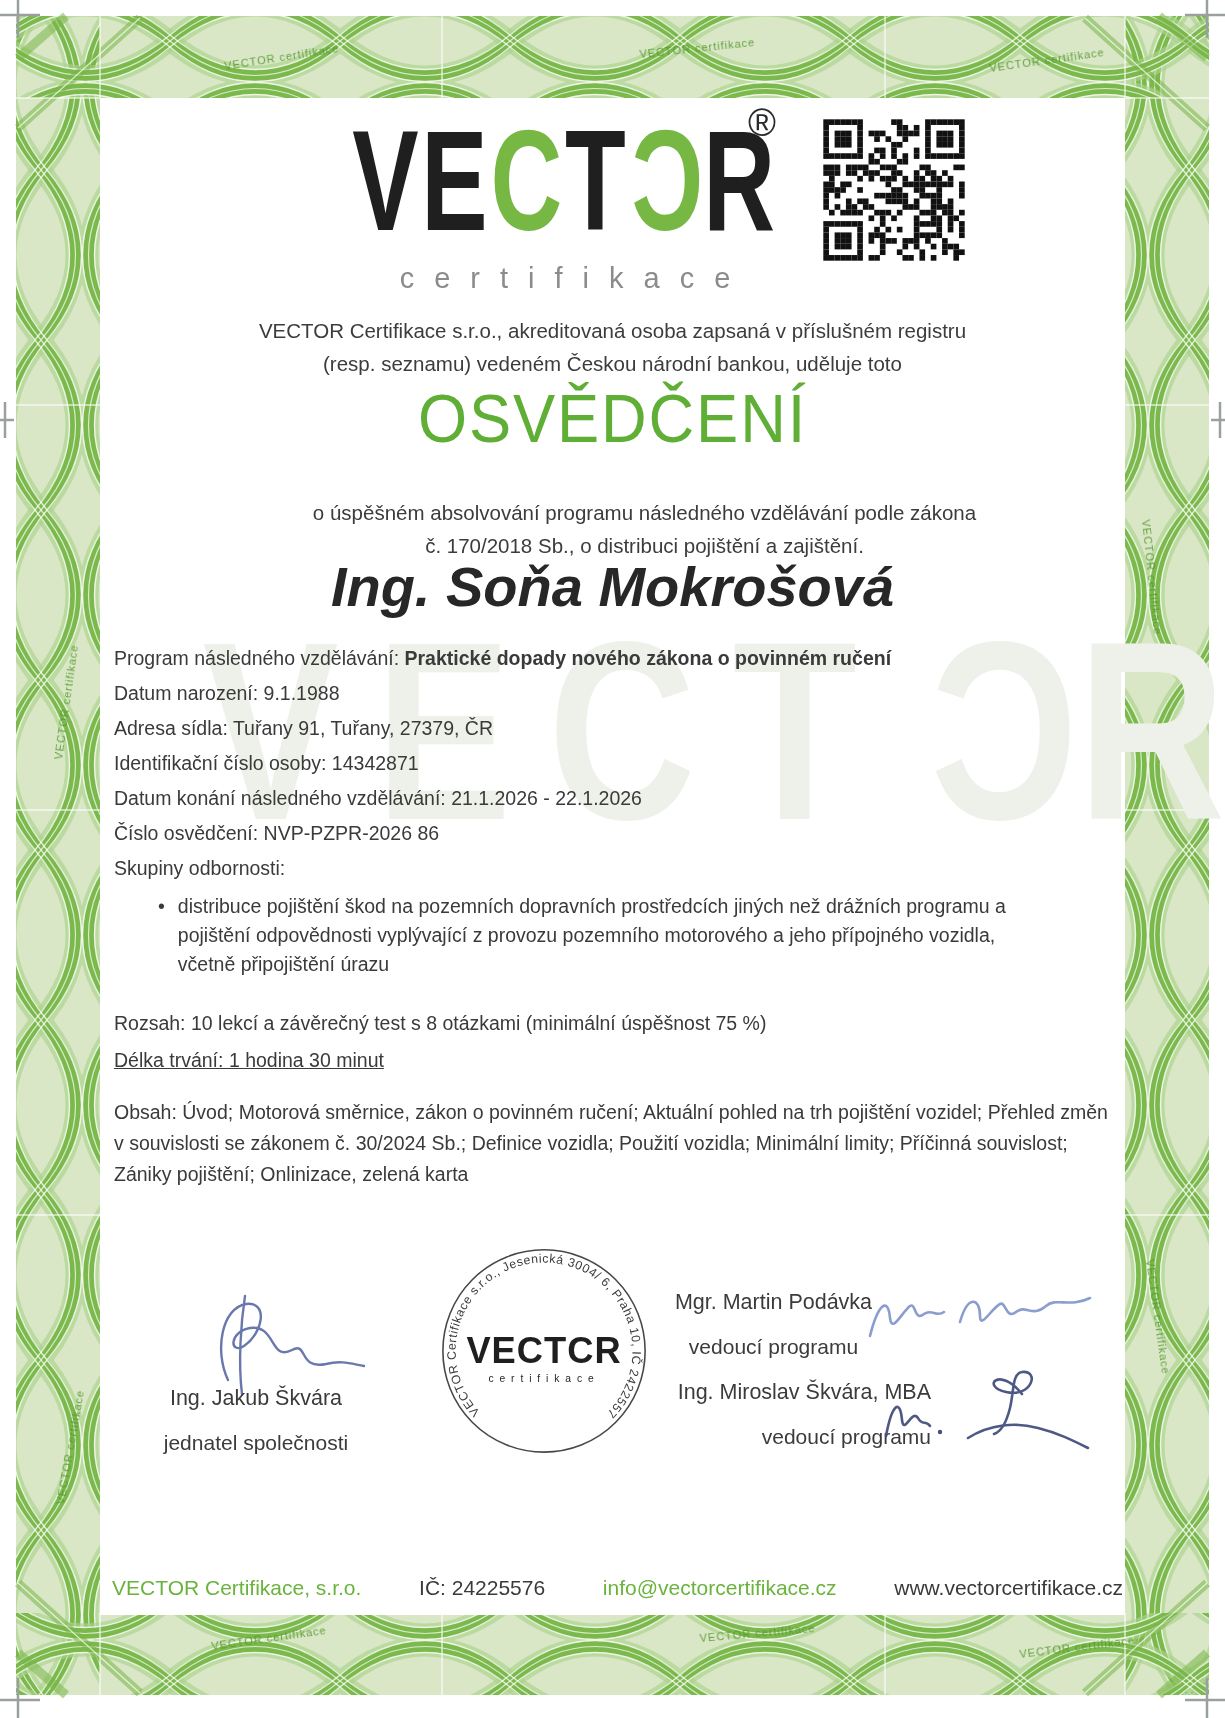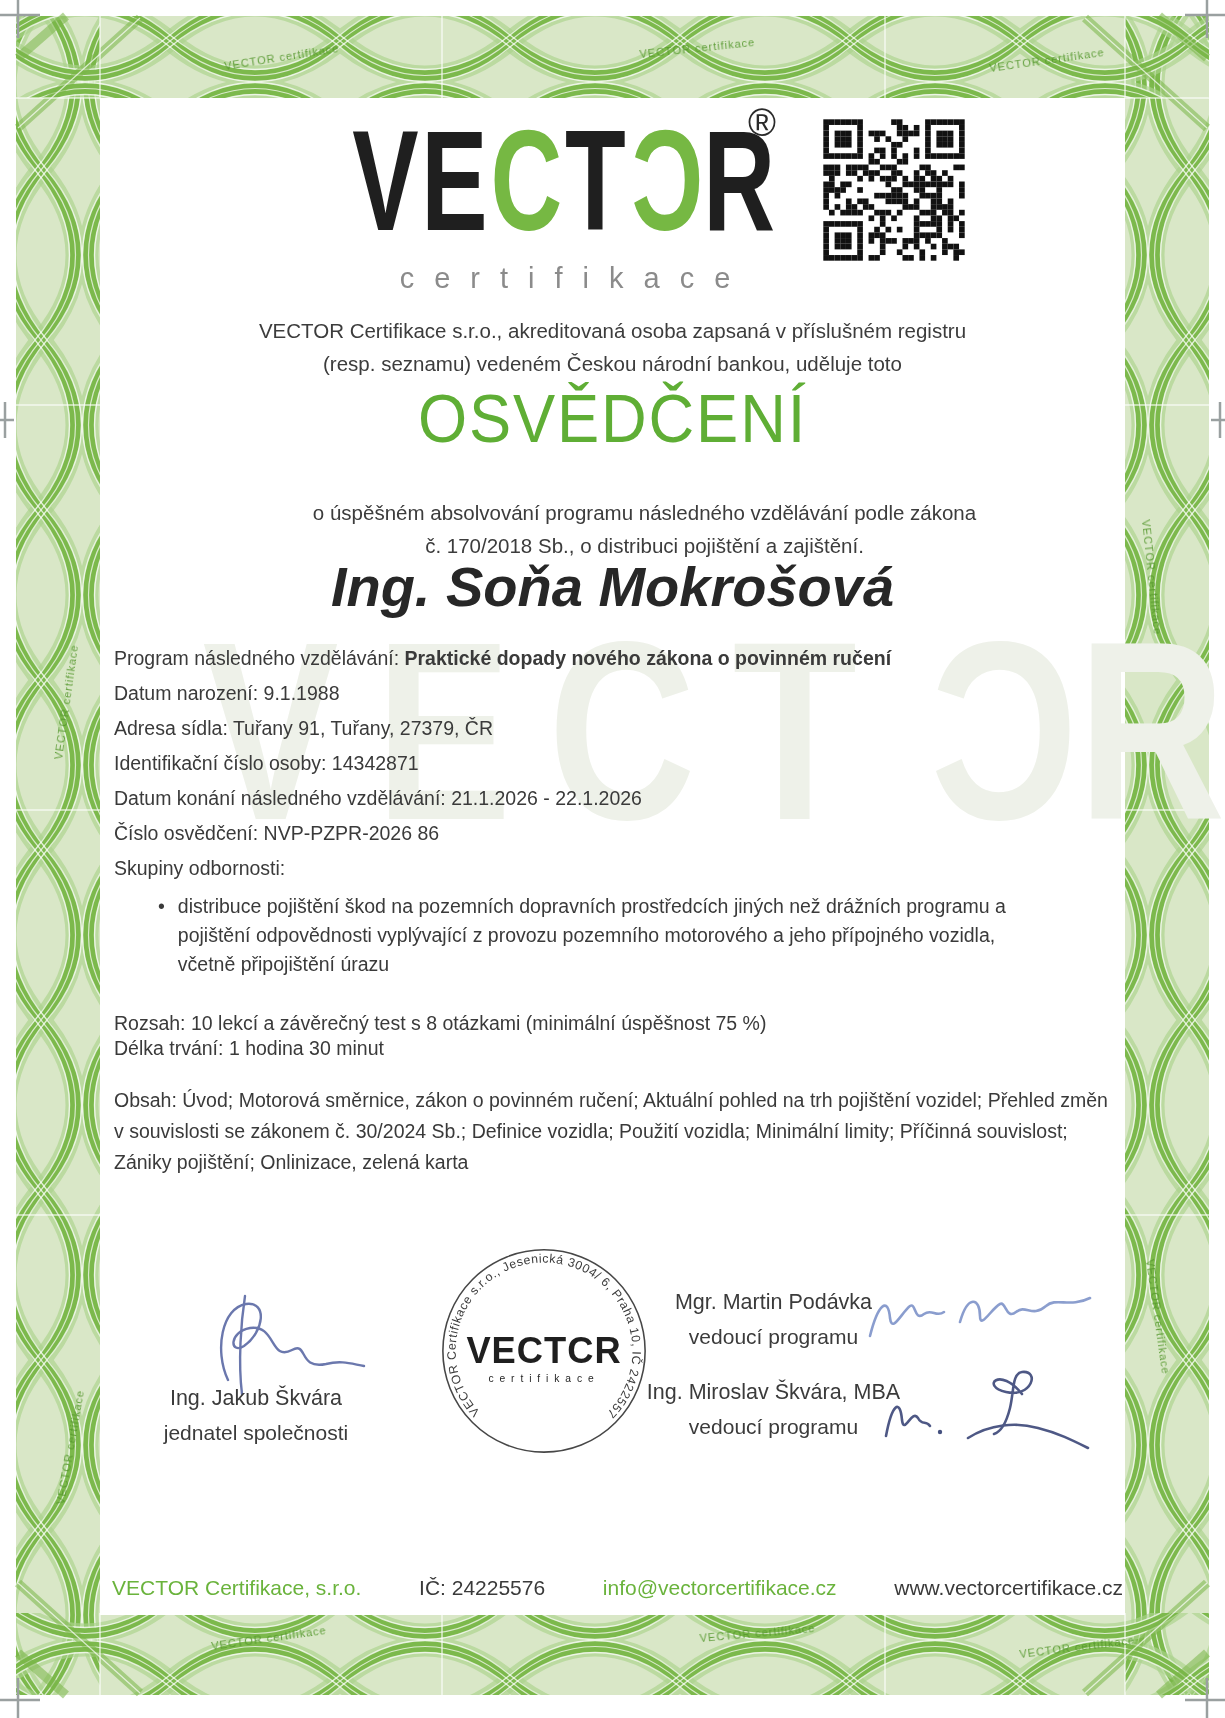--- a/index.html
+++ b/index.html
@@ -31,28 +31,28 @@
   .sub{top:398px;font-size:20.5px;line-height:33px;color:#3c3c3c;padding-left:32px;}
   .name{top:456px;font-size:56px;font-weight:700;color:#272727;font-style:italic;}
 
   .details{position:absolute;left:14px;top:548px;width:1004px;font-size:19.5px;
     line-height:24px;color:#3a3a3a;z-index:2;}
   .details .row{margin-bottom:11px;}
   .bold{font-weight:700;text-align:right;}
   .bullet-item{display:flex;margin:12px 0 0 44px;width:884px;line-height:29px;}
   .bullet-dot{margin-right:13px;}
   .rozsah{margin-top:32px;}
-  .delka{margin-top:1px;}
+  .delka{margin-top:13px;text-decoration:underline;}
   .obsah{margin-top:25px;line-height:31px;width:1008px;}
 
   .sig-col{position:absolute;text-align:center;font-size:21.5px;color:#3b3b3b;z-index:2;}
-  .sig-col .role{margin-top:10px;font-size:21px;}
+  .sig-col .role{margin-top:20px;font-size:21px;}
   .col-left{left:6px;top:1288px;width:300px;}
   .col-r1{left:516px;top:1192px;width:315px;}
-  .col-r2{left:516px;top:1282px;width:315px;}
+  .col-r2{left:516px;top:1282px;width:315px;text-align:right;}
   .sig-svg{position:absolute;z-index:2;}
   .sig-jakub{left:98px;top:1190px;}
   .stamp{position:absolute;left:336px;top:1142px;z-index:2;}
   .sig-podavka{left:760px;top:1180px;}
   .sig-miroslav{left:772px;top:1262px;}
 
   .footer{position:absolute;left:12px;right:2px;top:1478px;display:flex;
     justify-content:space-between;align-items:baseline;font-size:21px;z-index:2;}
   .footer .green-text{color:#6ab33c;}
   .footer .dark-text{color:#3a3a3a;}

